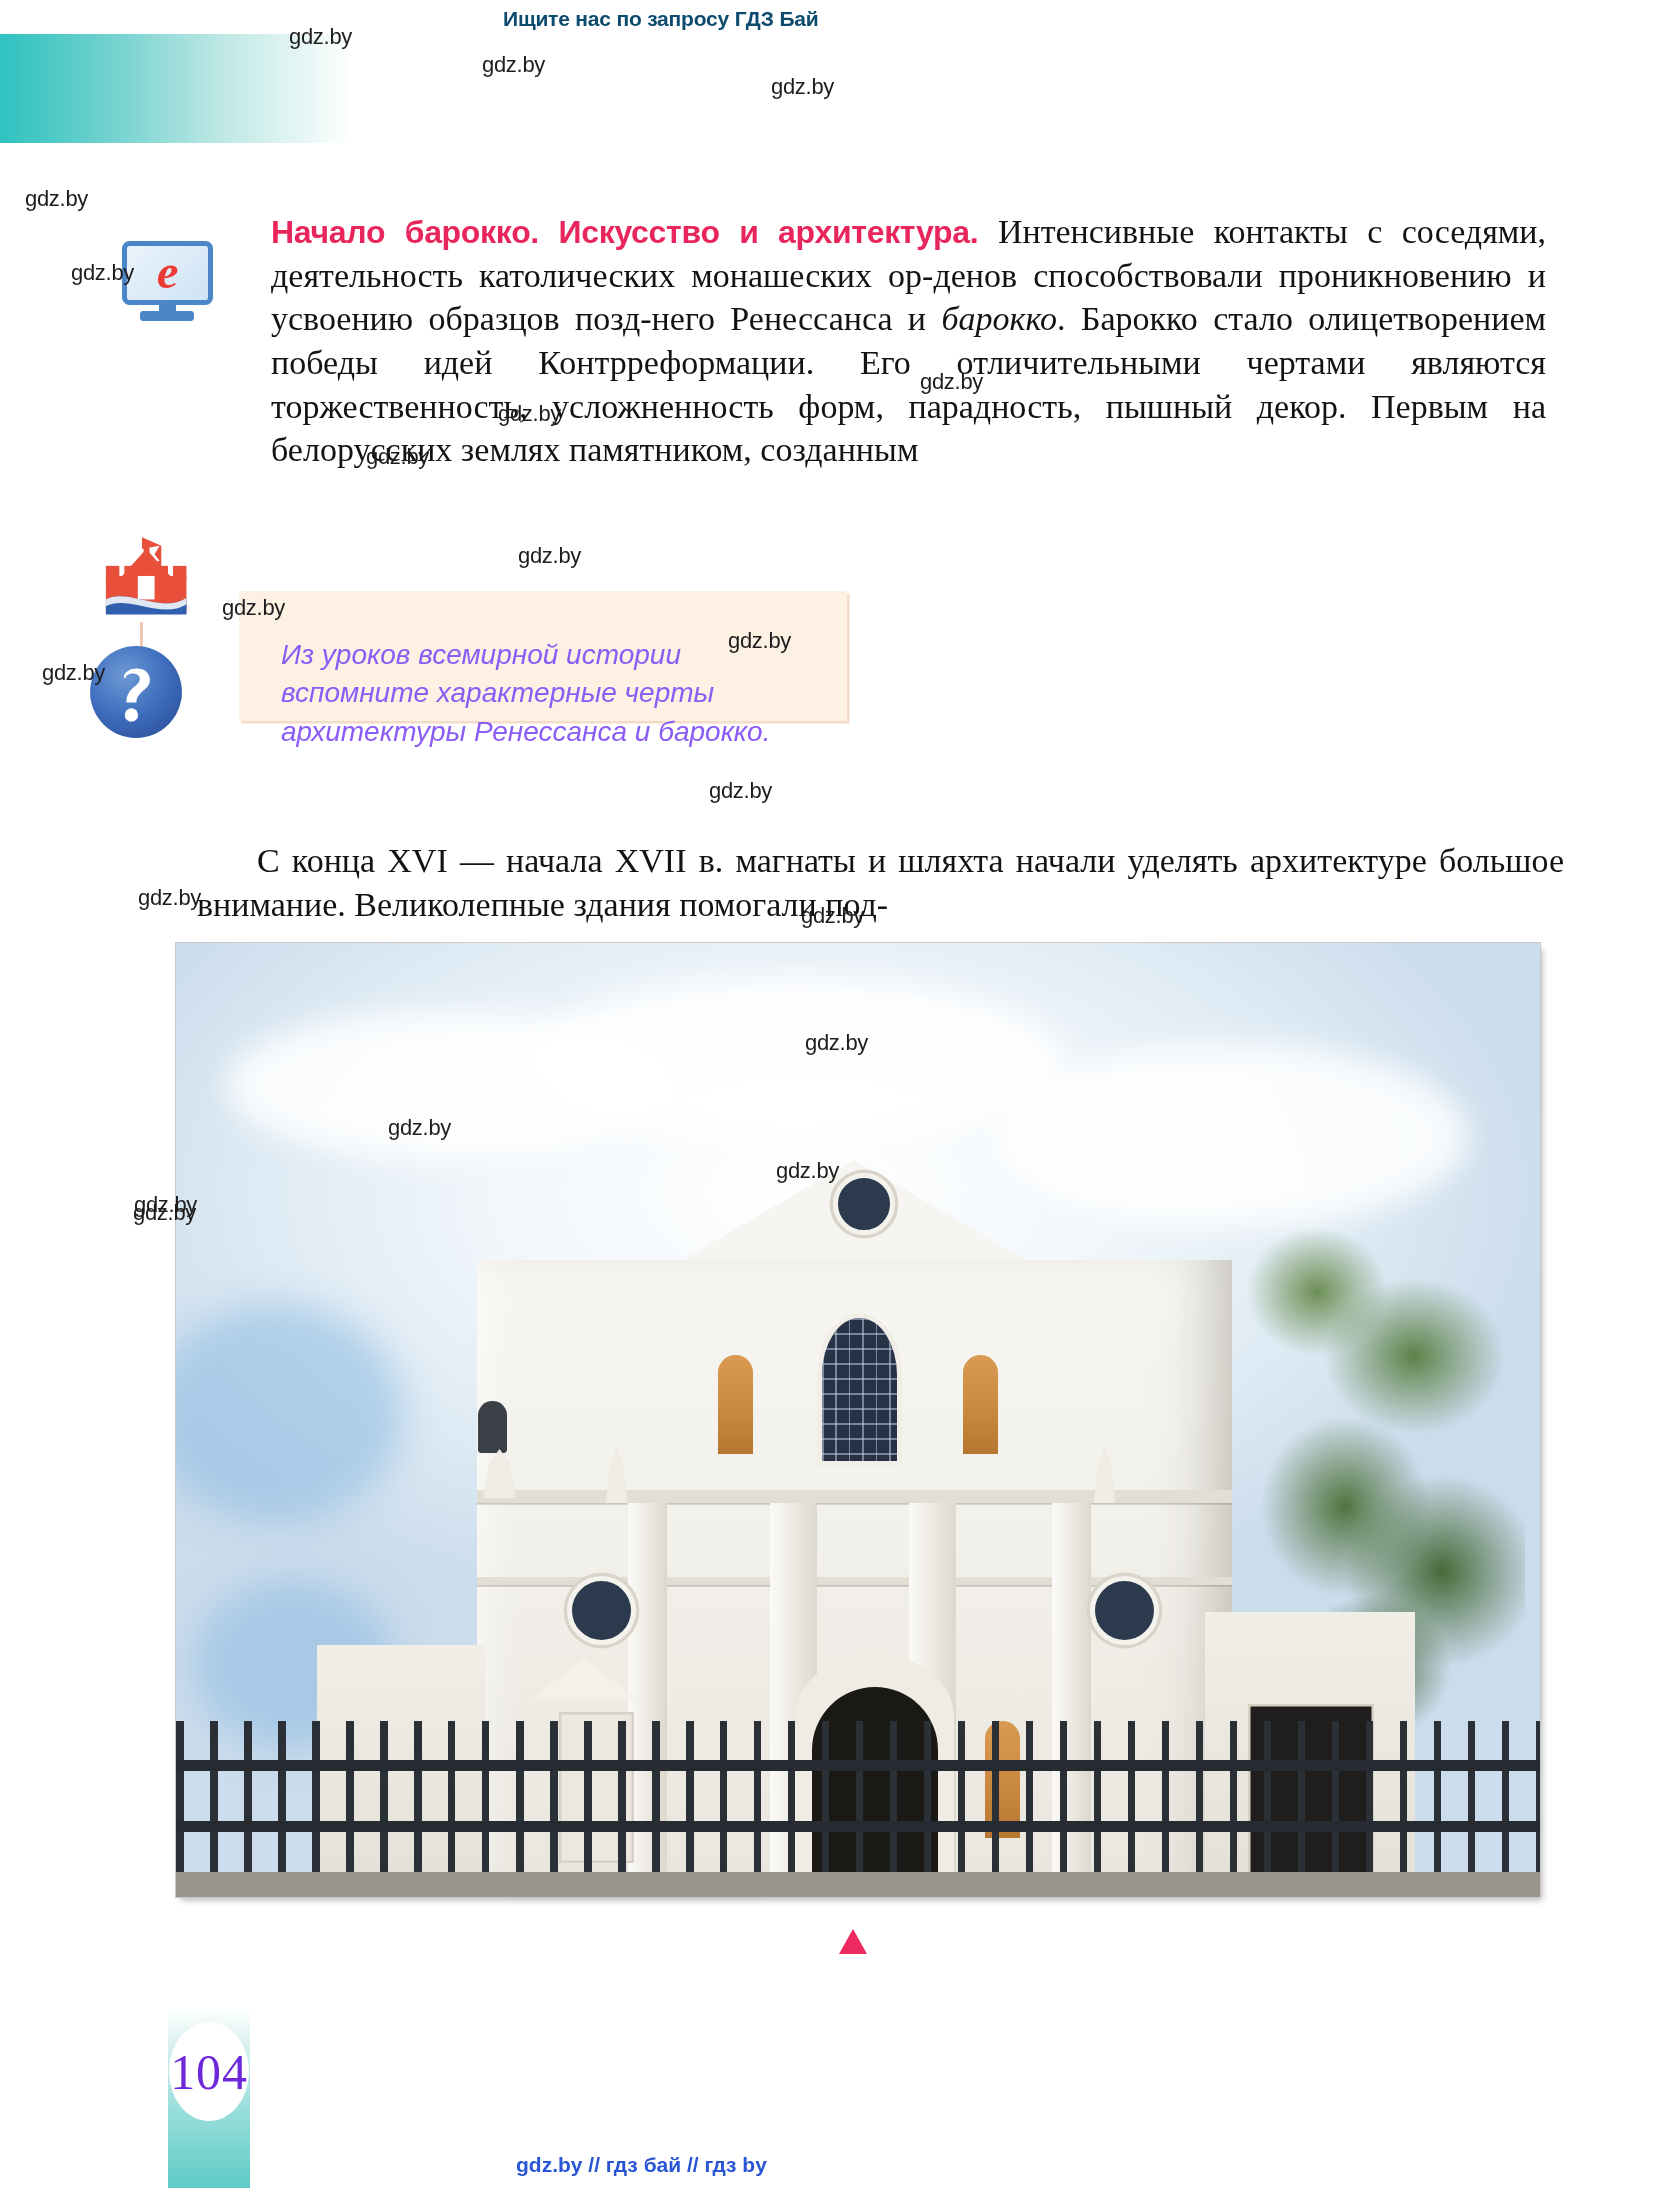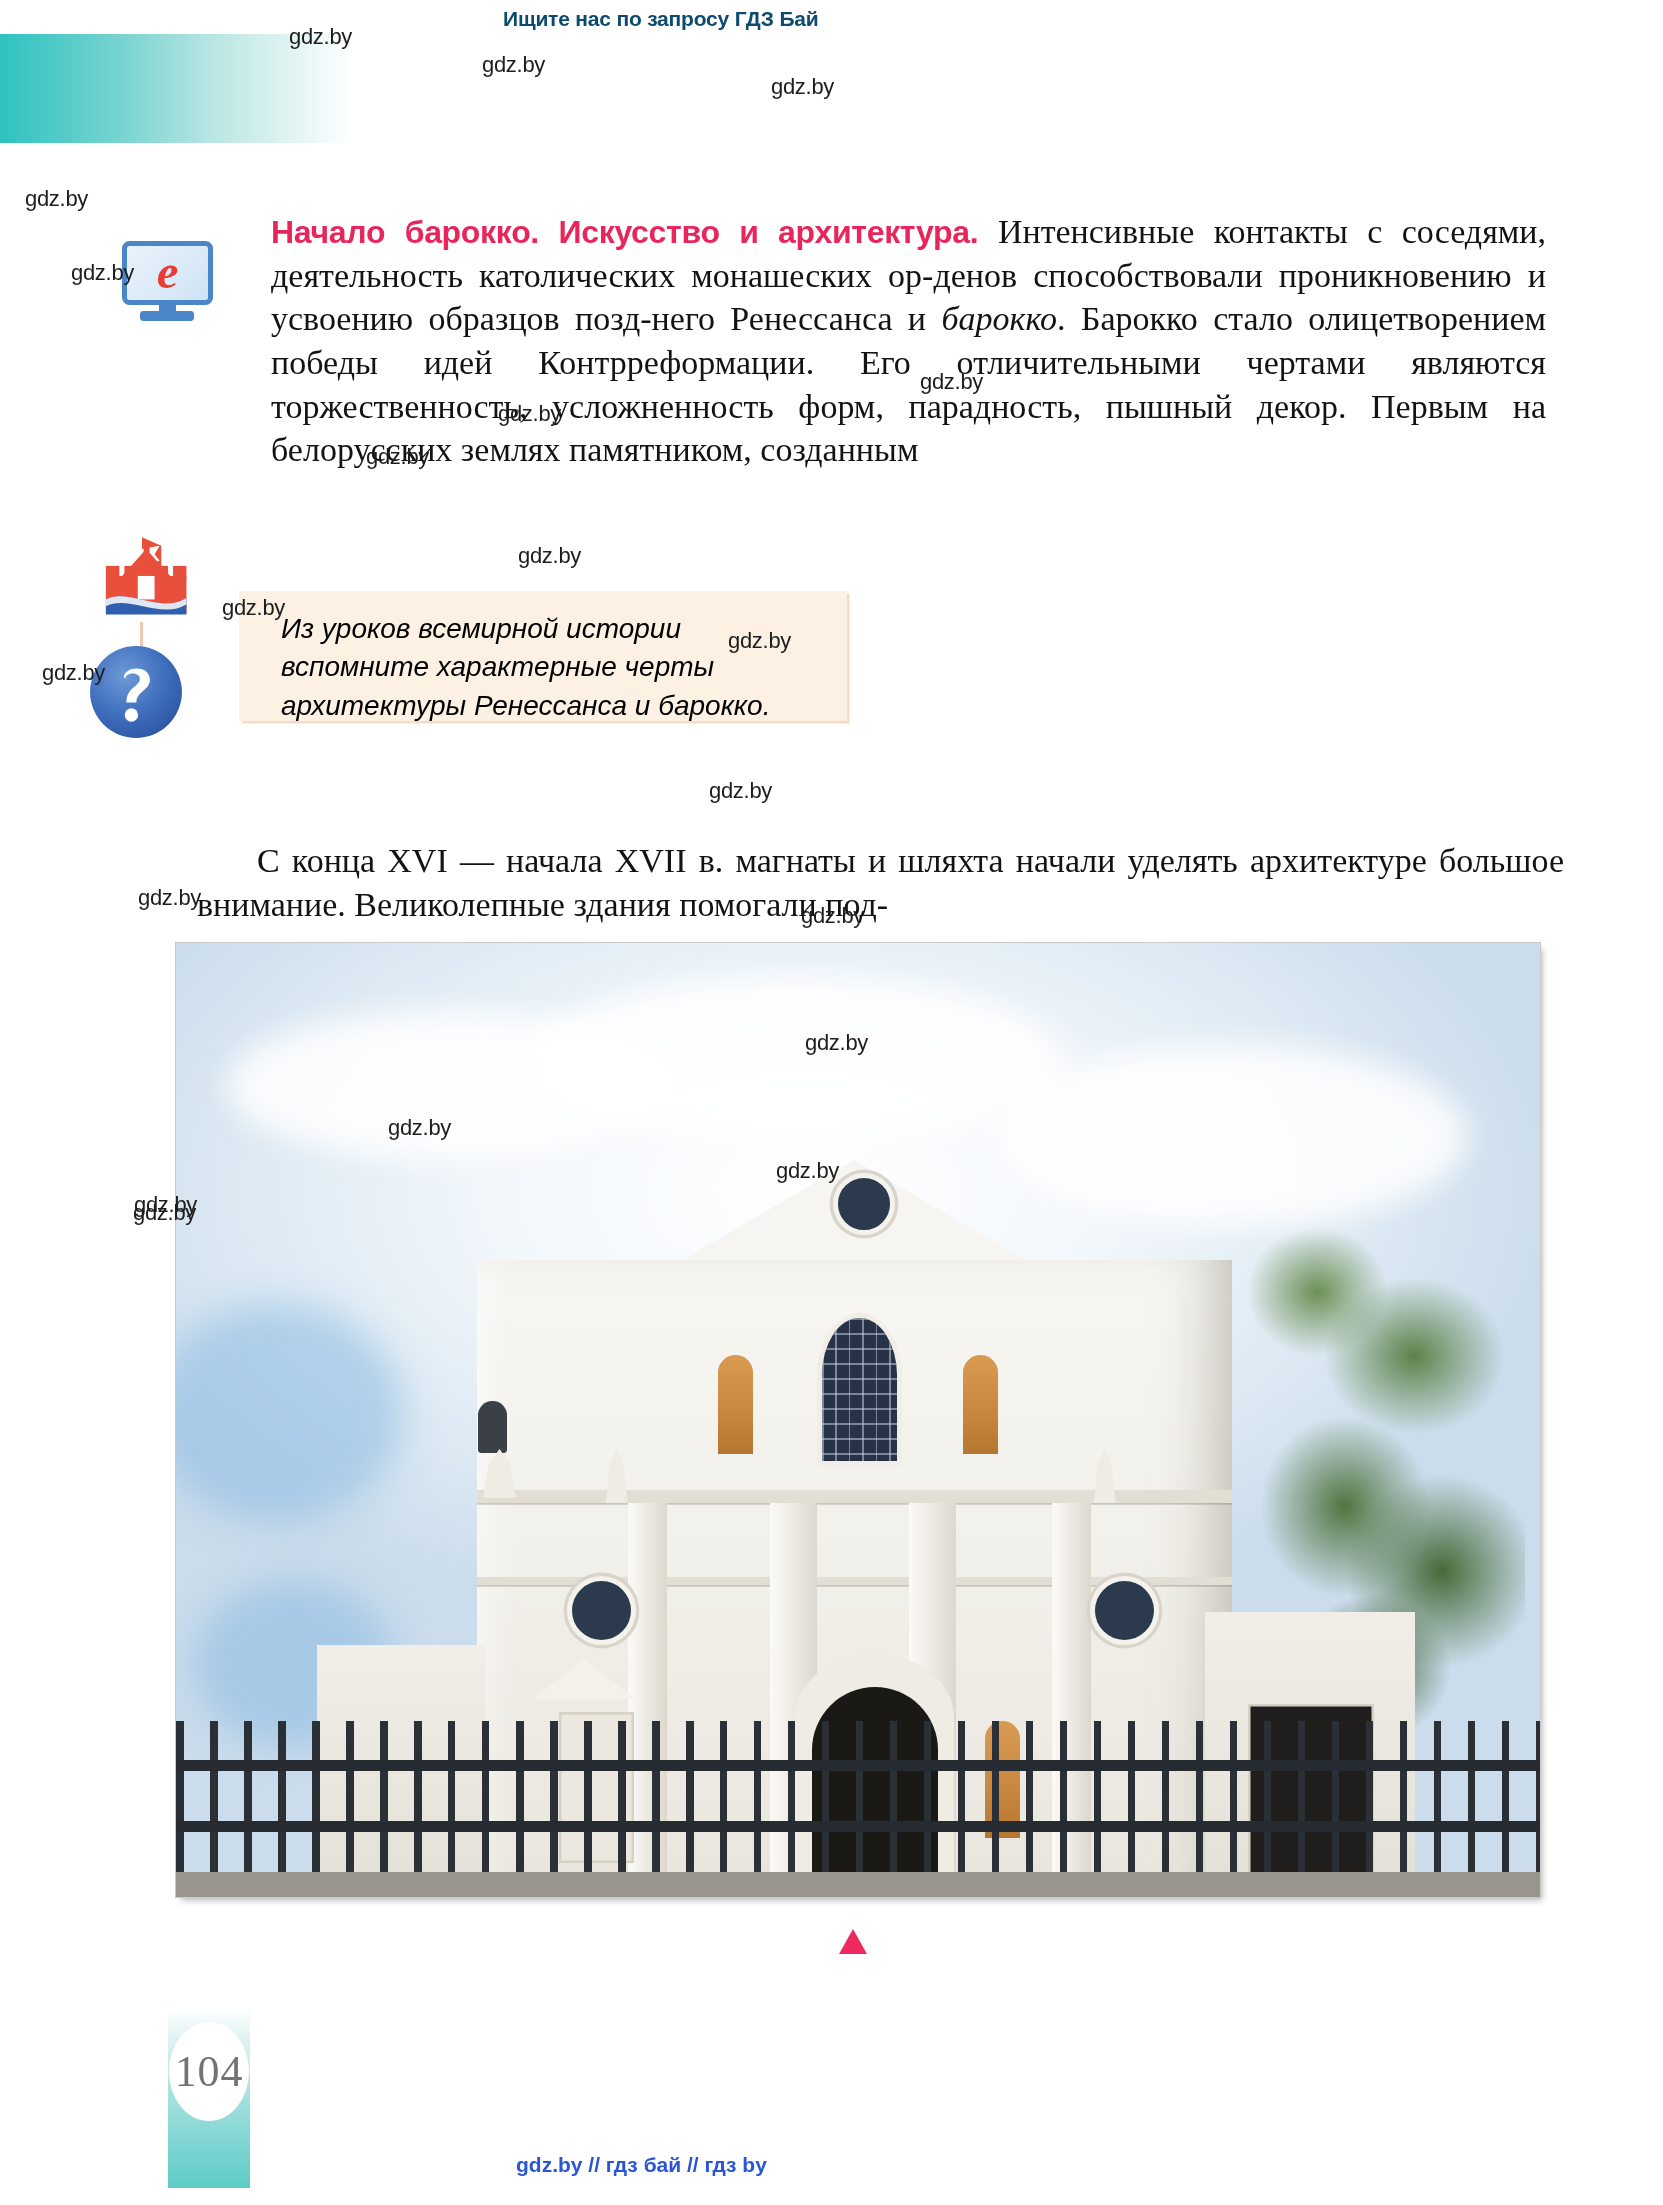--- a/index.html
+++ b/index.html
@@ -41,22 +41,22 @@
     width: 80px;
     height: 99px;
     background: #ffffff;
     border-radius: 50%;
     display: flex;
     align-items: center;
     justify-content: center;
   }
   .page-num-oval span {
     font-family: "Liberation Serif", serif;
-    font-size: 44px;
-    color: #737373;
+    font-size: 50px;
+    color: #6d28d9;
     letter-spacing: 0.8px;
     text-align: center;
   }
 
   
   .wm {
     position: absolute;
     font-family: "Liberation Sans", sans-serif;
     font-size: 22px;
     color: #1d1d1d;
@@ -213,27 +213,27 @@
     left: 239px;
     top: 591px;
     width: 608px;
     height: 130px;
     background: #fdf1e4;
     box-shadow: 2.5px 2.5px 0 0 rgba(244,214,190,0.85);
   }
   .callout-text {
     position: absolute;
     left: 281px;
-    top: 610px;
+    top: 636px;
     width: 553px;
     font-family: "Liberation Sans", sans-serif;
     font-style: italic;
     font-size: 28px;
     line-height: 1.37;
-    color: #000000;
+    color: #8b5cf6;
   }
 
   
   .photo-frame {
     position: absolute;
     left: 175px;
     top: 942px;
     width: 1364px;
     height: 954px;
     border: 1.7px solid #c9c9c9;

